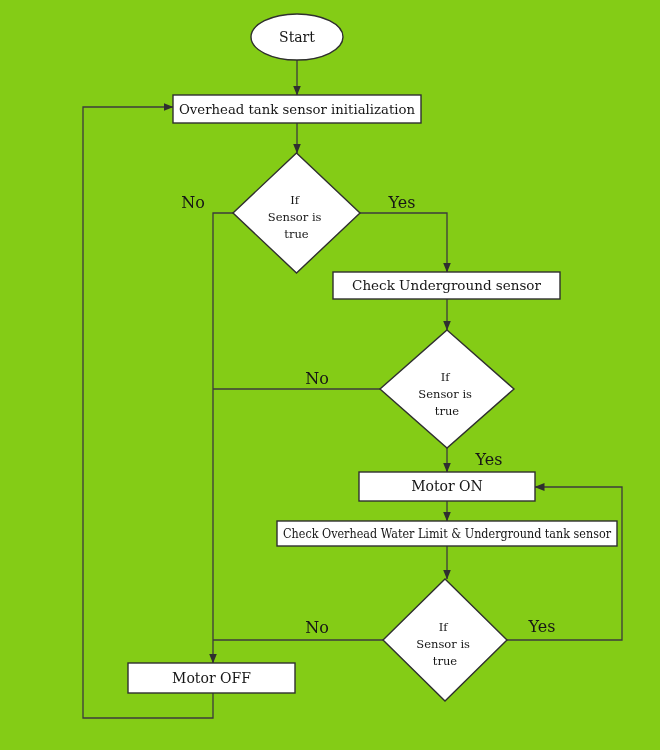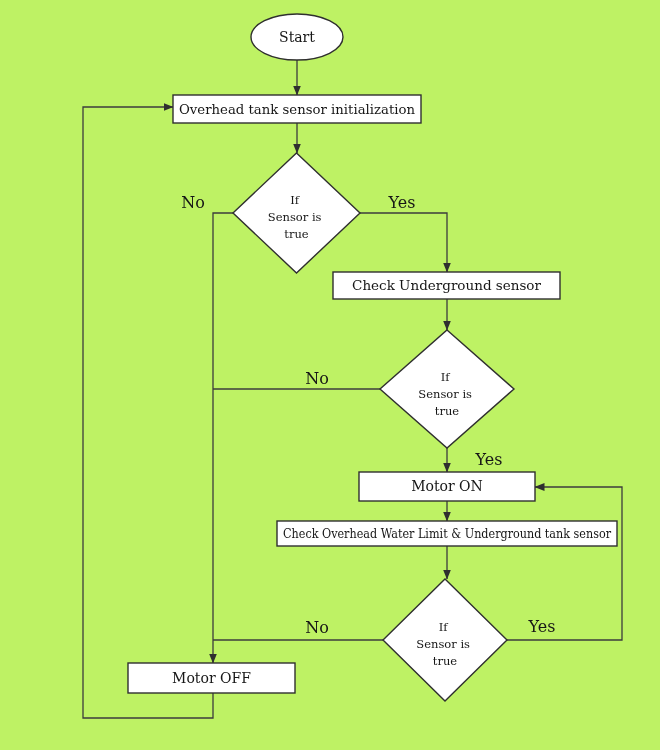--- a/index.html
+++ b/index.html
@@ -4,21 +4,21 @@
 <style>
   html, body {
     margin: 0;
     padding: 0;
     background: #ffffff;
   }
   .page {
     position: relative;
     width: 660px;
     height: 750px;
-    background: #bef264;
+    background: #84cc16;
     font-family: "DejaVu Serif", serif;
   }
   svg { display: block; }
   .shape {
     fill: #ffffff;
     stroke: #2f2f2f;
     stroke-width: 1.4;
   }
   .edge {
     fill: none;

